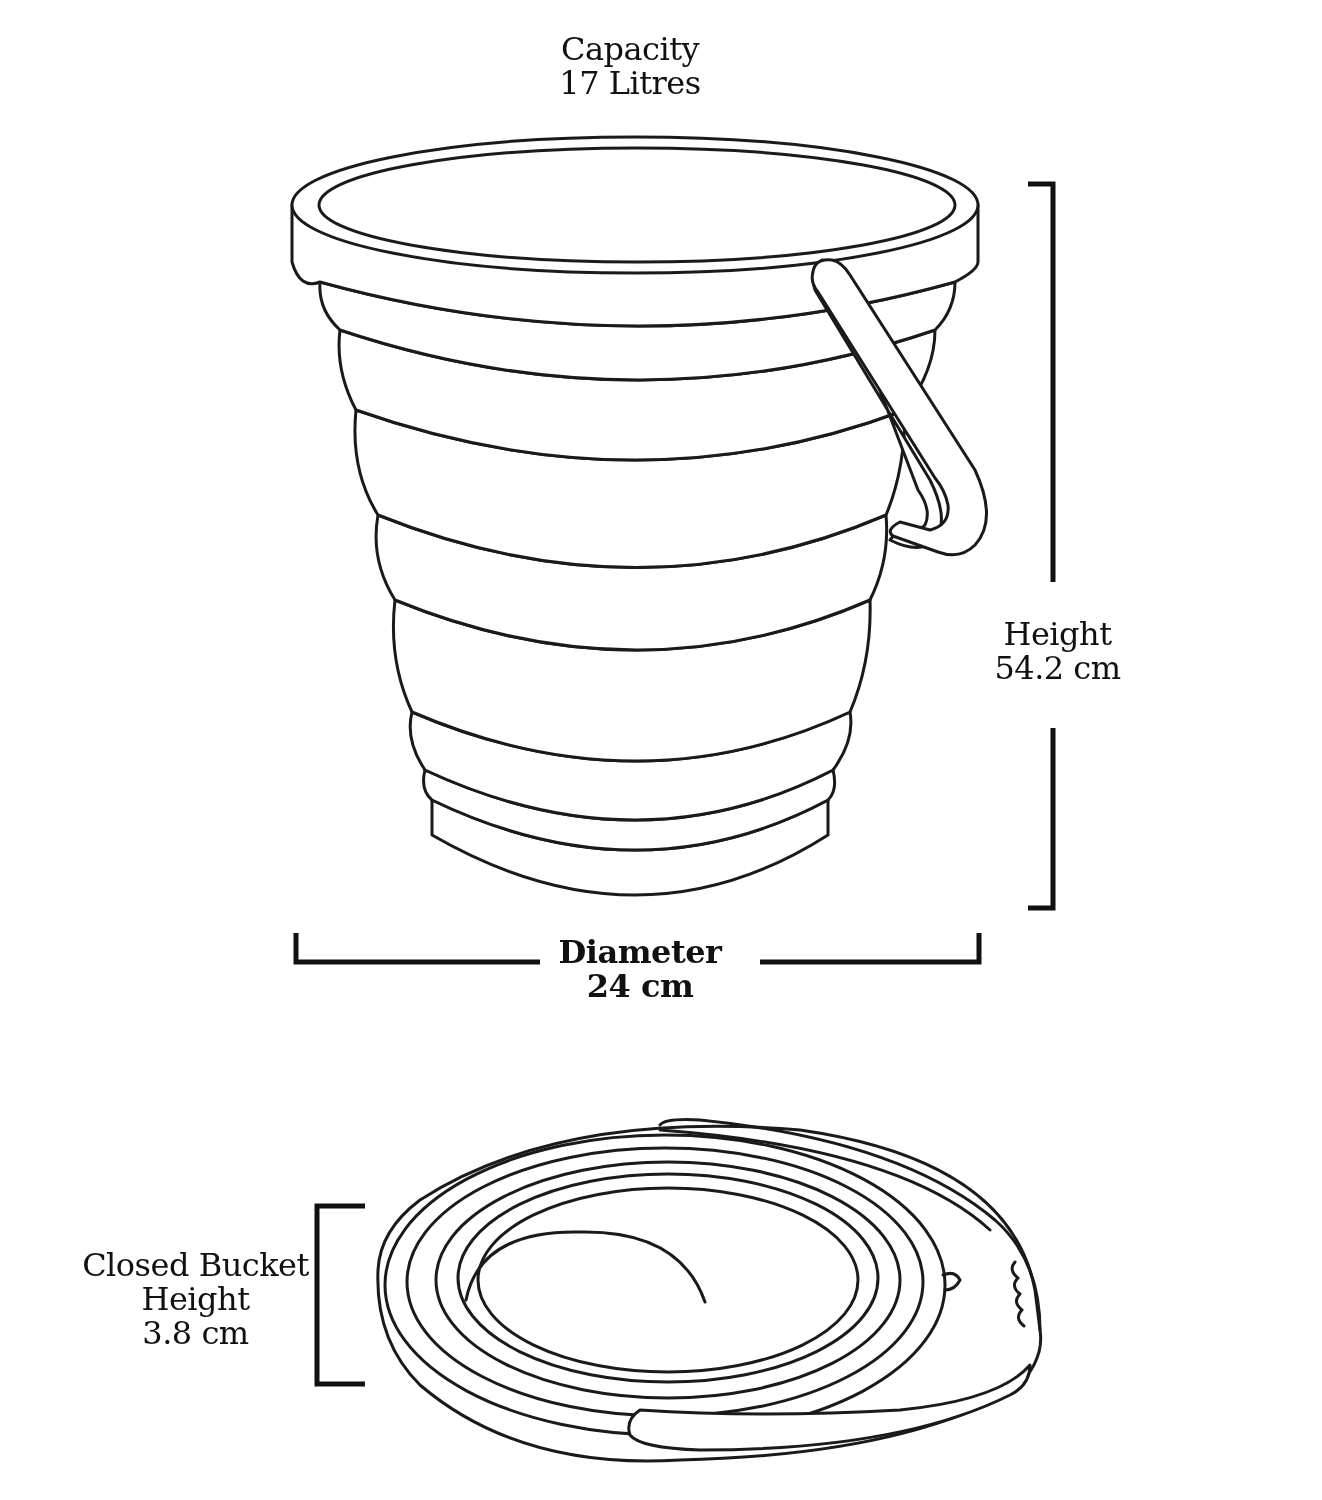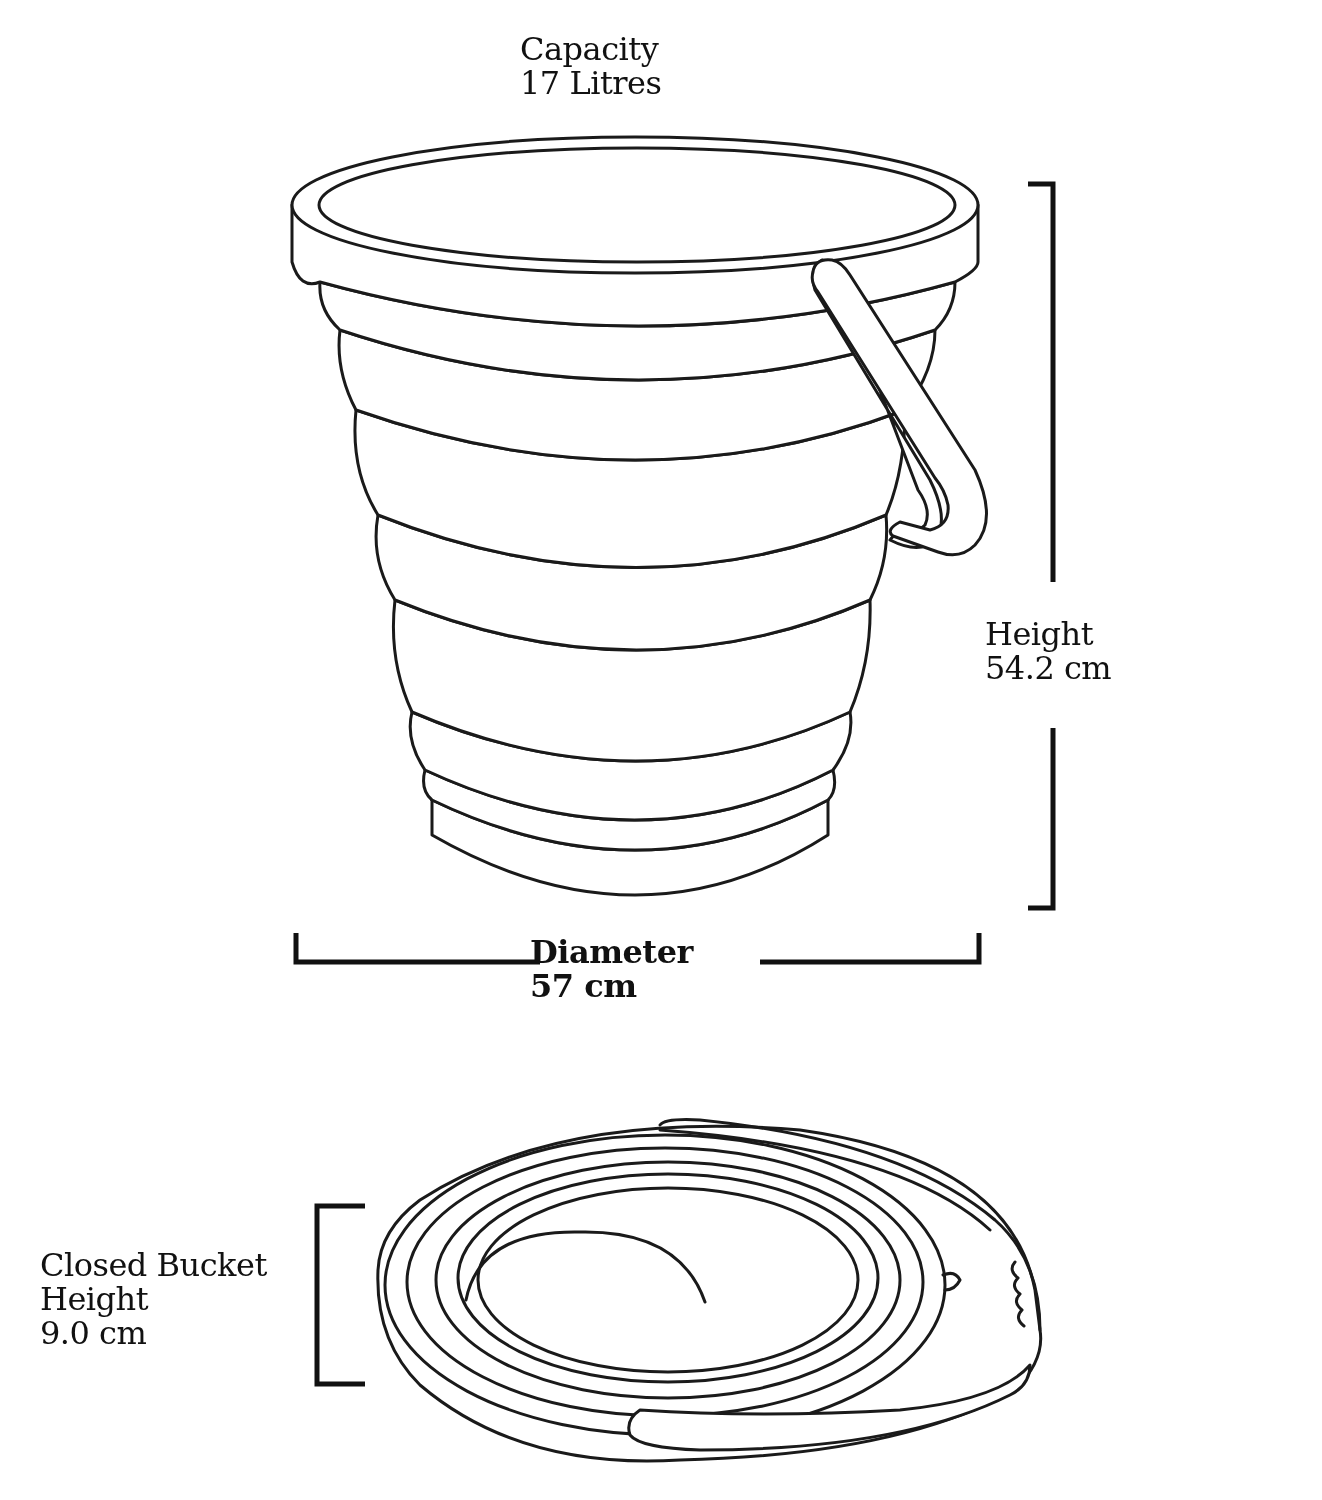--- a/index.html
+++ b/index.html
@@ -1,21 +1,21 @@
 <!DOCTYPE html>
 <html><head>
   <meta charset="utf-8">
   <style>
     html, body { margin: 0; padding: 0; background: #ffffff; }
     body { width: 1322px; height: 1500px; position: relative; overflow: hidden; }
     .label {
       position: absolute;
       font-family: "DejaVu Serif", "Liberation Serif", serif;
       color: #111111;
-      text-align: left;
+      text-align: center;
       line-height: 34px;
       font-size: 32px;
       letter-spacing: -0.5px;
     }
     .label span { display: block; white-space: nowrap; }
     svg.art { position: absolute; left: 0; top: 0; }
     .stroke { fill: none; stroke: #1a1a1a; stroke-width: 3; stroke-linecap: round; stroke-linejoin: round; }
     .fillw { fill: #ffffff; stroke: #1a1a1a; stroke-width: 3; stroke-linejoin: round; }
     .dim { fill: none; stroke: #111111; stroke-width: 5; stroke-linecap: butt; stroke-linejoin: miter; }
   </style>
@@ -88,20 +88,20 @@
   <span>17 Litres</span>
 </div>
 
 <div class="label" style="left:985px; top:617px; width:145px;">
   <span>Height</span>
   <span>54.2 cm</span>
 </div>
 
 <div class="label" style="left:530px; top:935px; width:220px;font-weight:bold;">
   <span>Diameter</span>
-  <span>57 cm</span>
+  <span>24 cm</span>
 </div>
 
-<div class="label" style="left:40px; top:1248px; width:275px;">
+<div class="label" style="left:58px; top:1248px; width:275px;">
   <span>Closed Bucket</span>
   <span>Height</span>
-  <span>9.0 cm</span>
+  <span>3.8 cm</span>
 </div>
 
 </body></html>

